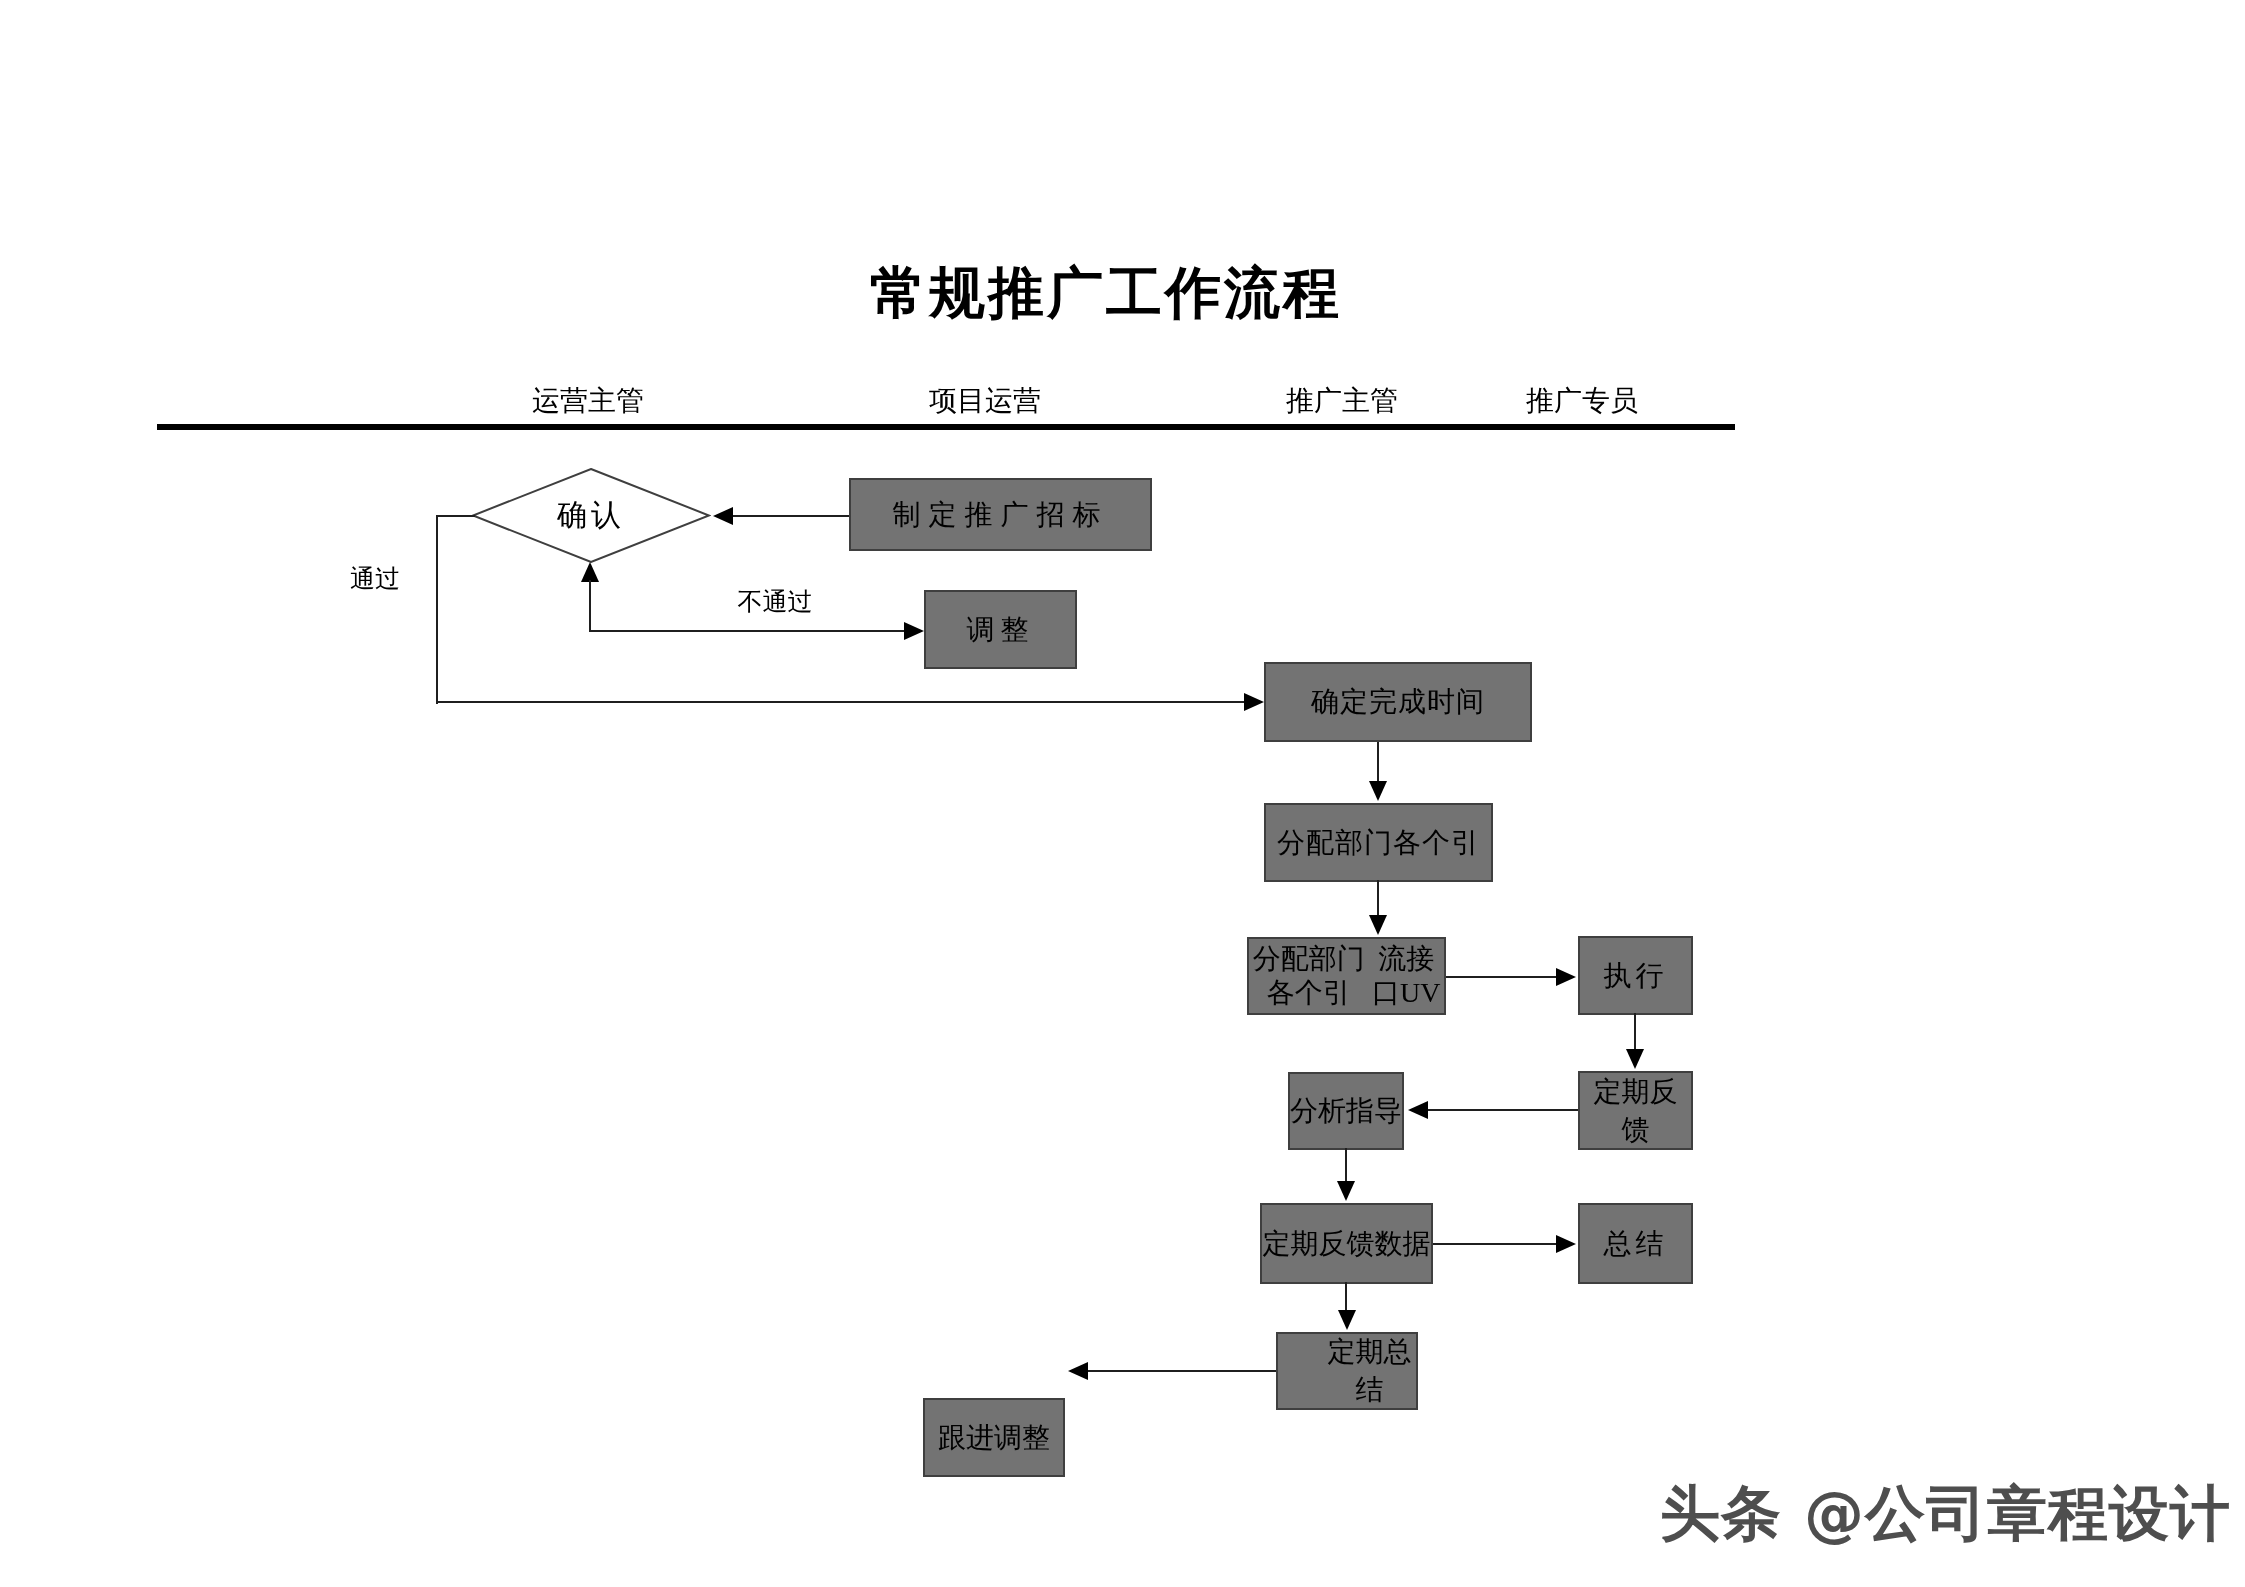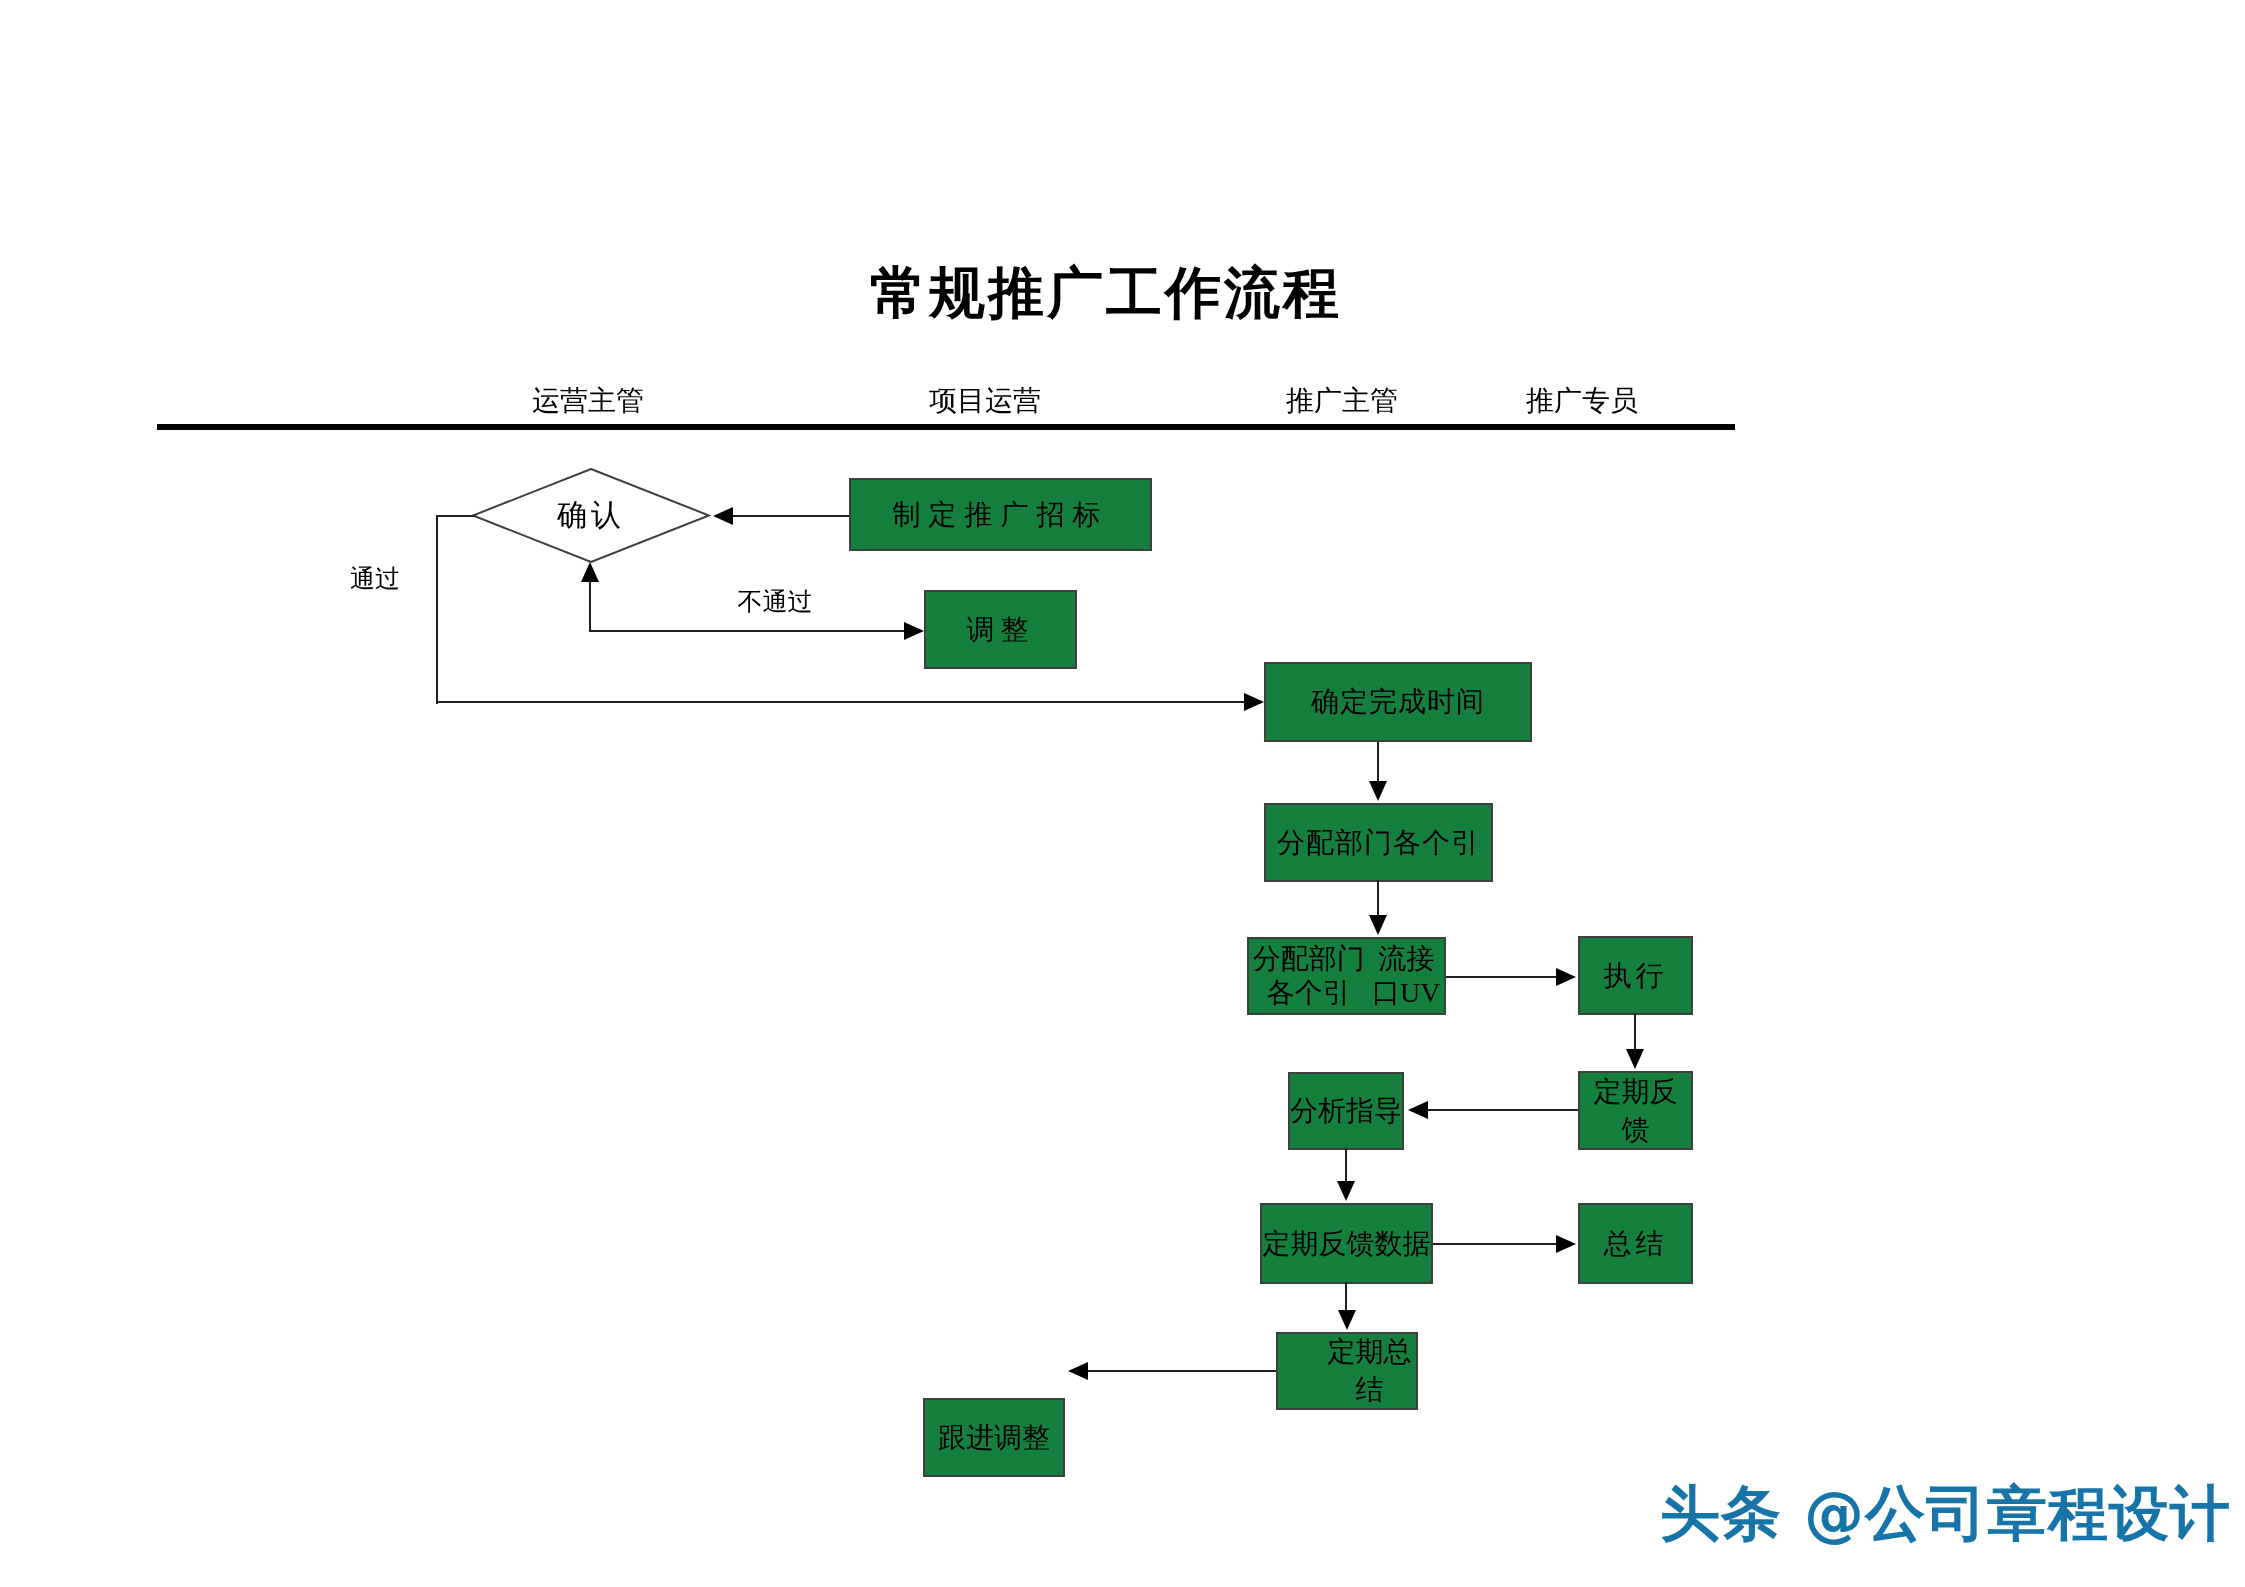--- a/index.html
+++ b/index.html
@@ -9,40 +9,40 @@
   }
   .title{
     position:absolute;text-align:center;font-weight:bold;font-size:56px;
     letter-spacing:3px;white-space:nowrap;
   }
   .col-header{
     position:absolute;font-size:28px;text-align:center;white-space:nowrap;
   }
   .rule{position:absolute;background:#000;}
   .box{
-    position:absolute;box-sizing:border-box;border:2px solid #3f3f3f;background:#15803d;
+    position:absolute;box-sizing:border-box;border:2px solid #3f3f3f;background:#737373;
     display:flex;align-items:center;justify-content:center;text-align:center;
     font-size:28px;letter-spacing:1px;line-height:38px;
   }
   .diamond-wrap{position:absolute;text-align:center;}
   .diamond-label{
     position:absolute;left:0;top:0;width:100%;height:100%;
     display:flex;align-items:center;justify-content:center;
     font-size:30px;letter-spacing:4px;
   }
   .hline,.vline{position:absolute;background:#1f1f1f;}
   .arr{position:absolute;width:0;height:0;}
   .arr-right{border-top:9px solid transparent;border-bottom:9px solid transparent;border-left:20px solid #000;}
   .arr-left {border-top:9px solid transparent;border-bottom:9px solid transparent;border-right:20px solid #000;}
   .arr-up   {border-left:9px solid transparent;border-right:9px solid transparent;border-bottom:20px solid #000;}
   .arr-down {border-left:9px solid transparent;border-right:9px solid transparent;border-top:20px solid #000;}
   .edge-label{position:absolute;font-size:25px;white-space:nowrap;text-align:center;}
   .watermark{
     position:absolute;font-family:"DejaVu Sans","Liberation Sans",sans-serif;
-    font-weight:bold;font-size:60px;color:#0369a1;opacity:.92;
+    font-weight:bold;font-size:60px;color:#404040;opacity:.92;
     text-align:right;white-space:nowrap;letter-spacing:1px;
   }
 </style>
 </head>
 <body>
 
 <div id="page">
 
   <div class="title" style="left:870px;top:256px;width:412px;">常规推广工作流程</div>
 

